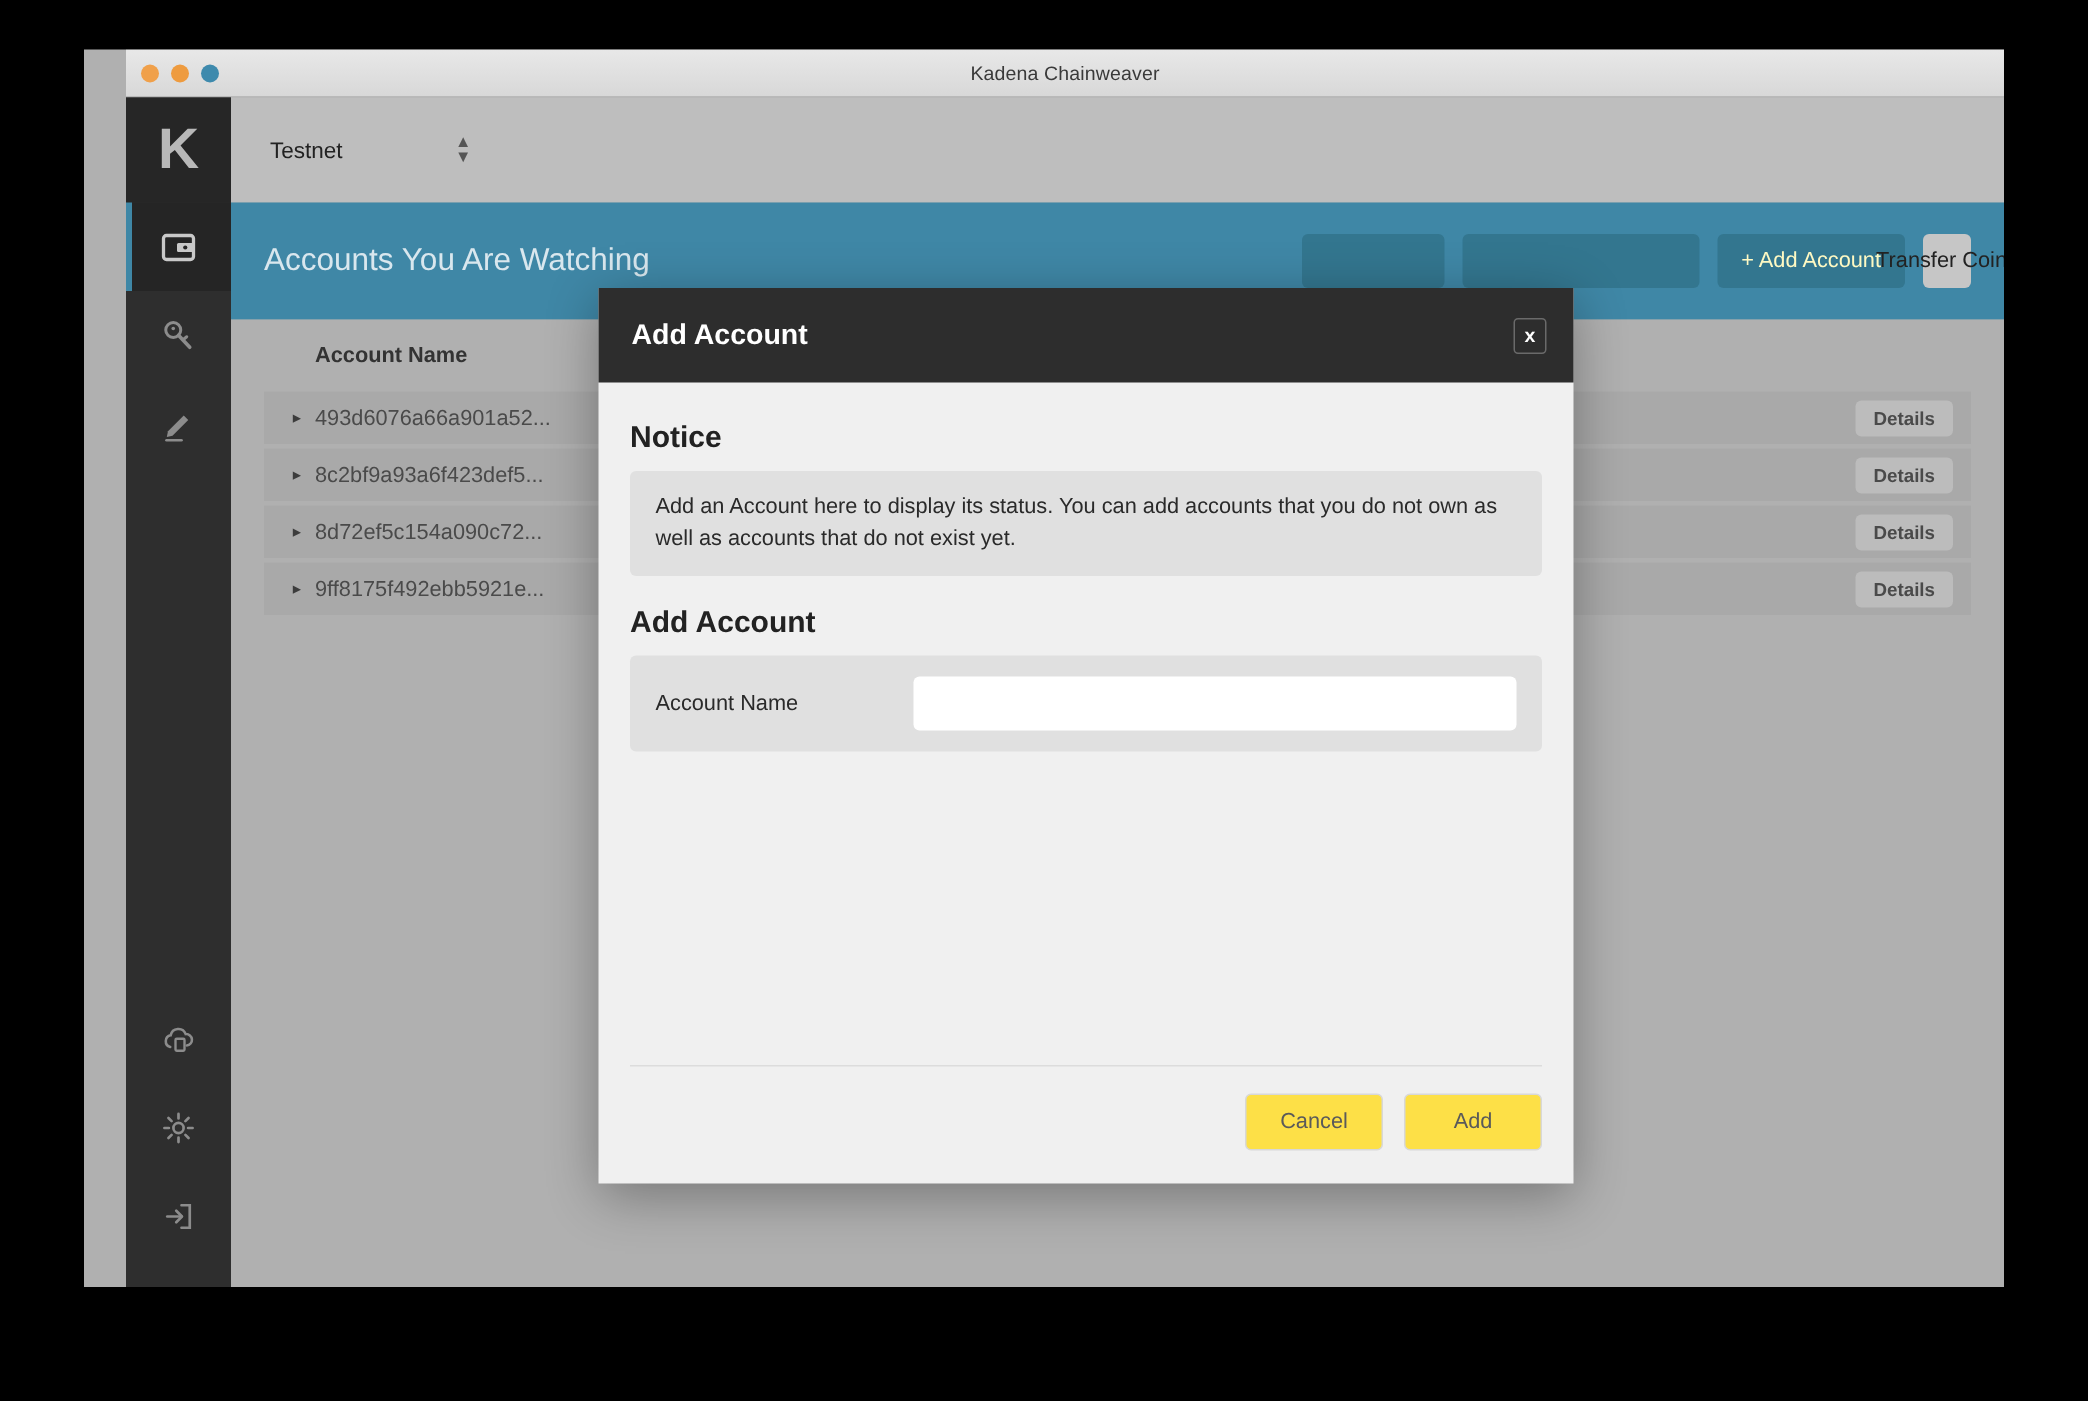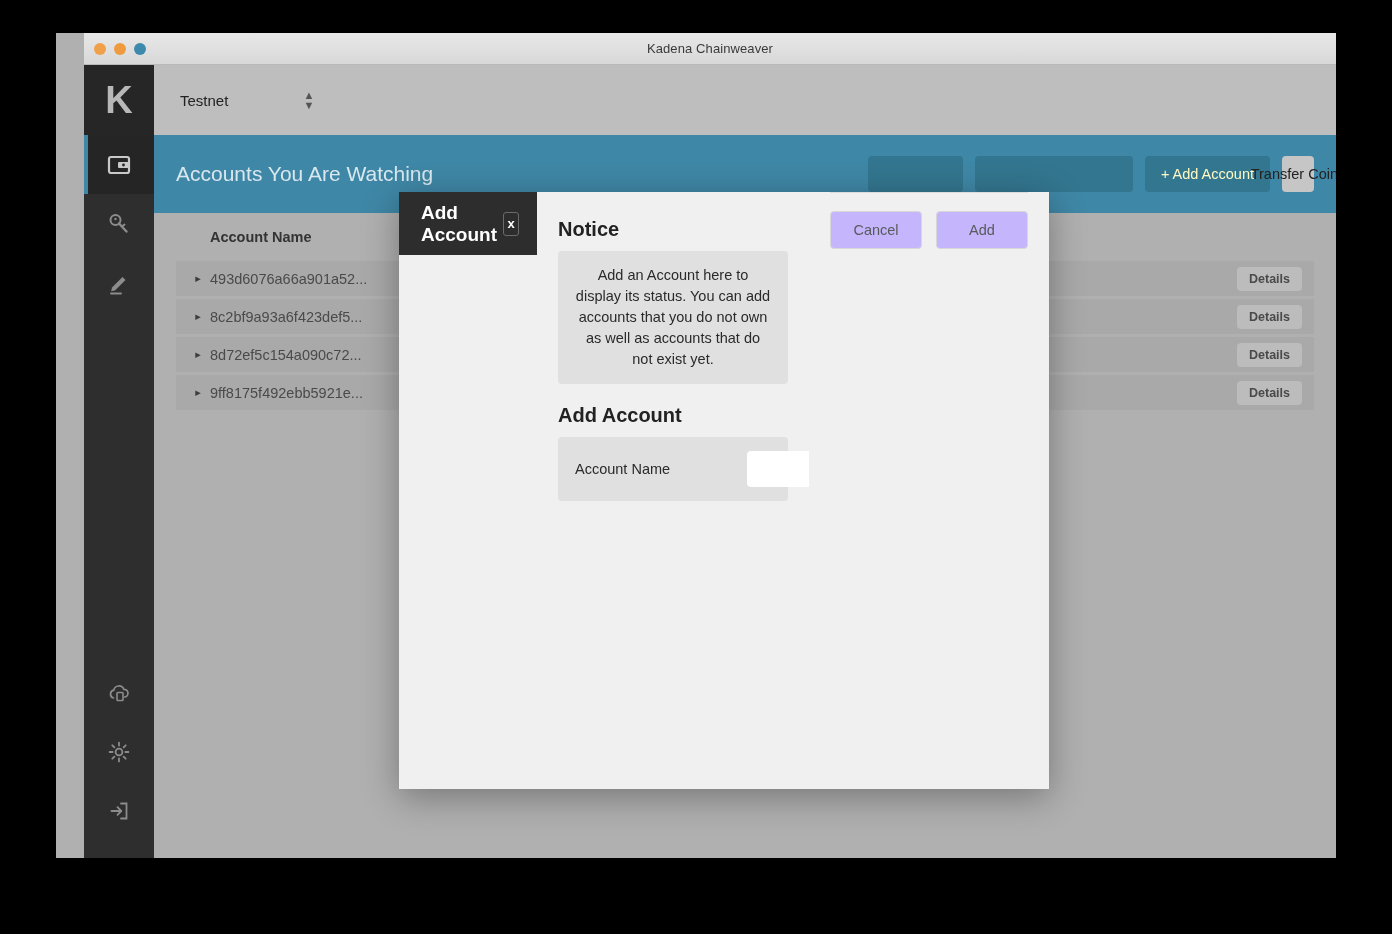--- a/index.html
+++ b/index.html
@@ -255,21 +255,21 @@
   
   .modal {
     position: absolute;
     left: 315px;
     top: 127px;
     width: 650px;
     height: 597px;
     background: #f0f0f0;
     box-shadow: 0 8px 34px rgba(0,0,0,0.33);
     display: flex;
-    flex-direction: row;
+    flex-direction: column;
     z-index: 20;
   }
   .modal-header {
     height: 63px;
     background: #2d2d2d;
     display: flex;
     align-items: center;
     padding: 0 18px 0 22px;
     flex: 0 0 63px;
   }
@@ -307,21 +307,20 @@
     margin-bottom: 10px;
   }
   .notice-box {
     background: #e0e0e0;
     border-radius: 4px;
     padding: 14px 17px;
     font-size: 14.5px;
     line-height: 1.45;
     color: #2a2a2a;
     margin-bottom: 20px;
-    text-align: center;
   }
   .field-panel {
     background: #e0e0e0;
     border-radius: 4px;
     padding: 14px 17px;
     display: flex;
     align-items: center;
   }
   .field-label {
     width: 172px;
@@ -348,21 +347,21 @@
     padding: 18px 0 22px 0;
     display: flex;
     justify-content: flex-end;
     gap: 14px;
   }
   .modal-btn {
     min-width: 92px;
     height: 38px;
     border: 1px solid #d8d8d8;
     border-radius: 4px;
-    background: #c4b5fd;
+    background: #fde047;
     color: #5a5a5a;
     font-size: 14.5px;
     cursor: pointer;
     font-family: "Liberation Sans", sans-serif;
   }
 </style>
 </head>
 <body>
 
 <div class="app-window">

